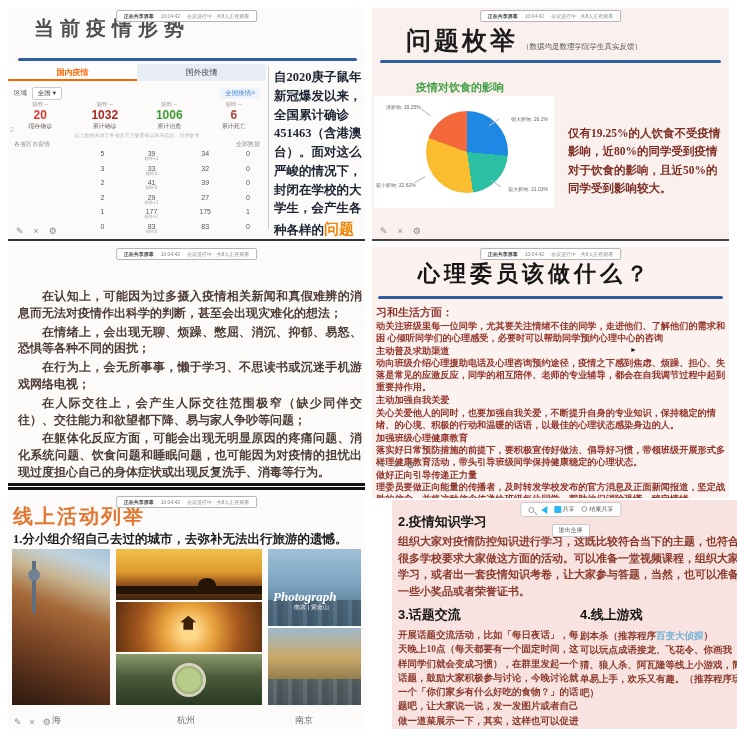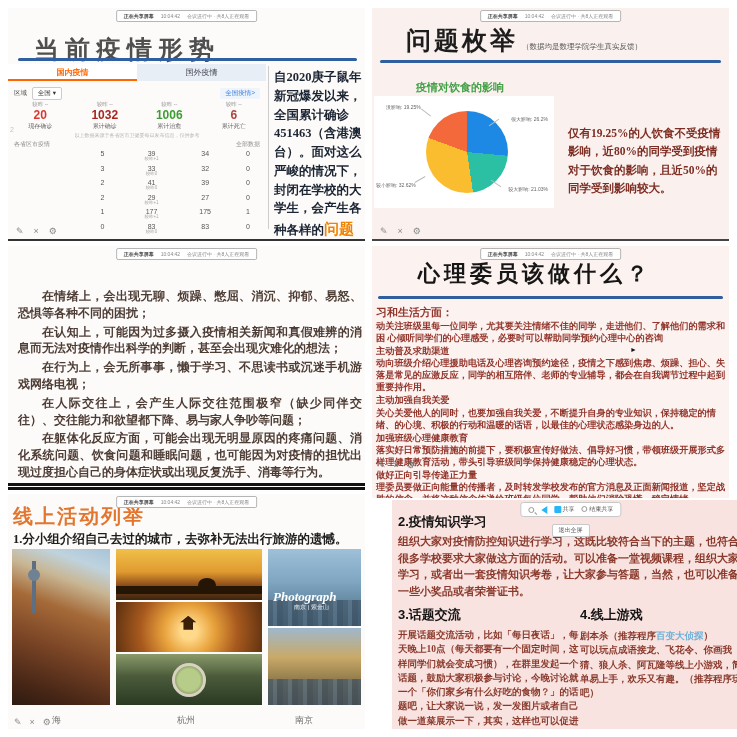--- a/index.html
+++ b/index.html
@@ -16,21 +16,21 @@
   #pB{left:372px;top:8px;width:357px;height:233px;background:#faf1ef;border-bottom:2px solid #444;}
   #pC{left:8px;top:246px;width:357px;height:244px;background:#fdfbfa;}
   #pD{left:372px;top:246px;width:357px;height:252px;background:#fcf2f0;}
   #pE{left:8px;top:494px;width:357px;height:235px;background:#fdfbfa;}
   #pF{left:392px;top:500px;width:357px;height:229px;background:var(--pink);}
 
   .pill{position:absolute;top:2px;left:50%;transform:translateX(-50%);background:#fff;border:1px solid #b5b5b5;border-radius:2px;padding:2px 7px;font-size:5px;color:#888;white-space:nowrap;display:flex;gap:7px;align-items:center;z-index:5;}
   .pill .seg-b{color:#444;font-weight:bold;}
 
   
-  .titleA{position:absolute;left:26px;top:25px;font-size:25px;font-weight:bold;color:#4f4f4f;letter-spacing:6px;}
+  .titleA{position:absolute;left:26px;top:7px;font-size:20px;font-weight:bold;color:#4f4f4f;letter-spacing:6px;}
   .ruleA{position:absolute;left:10px;right:8px;top:50px;height:3px;background:var(--accent);border-radius:2px;}
   .vlineA{position:absolute;left:260px;top:58px;bottom:10px;width:1px;background:#ccc;}
   .dash{position:absolute;left:0;top:56px;width:258px;height:177px;}
   .tabs{display:flex;height:17px;}
   .tab{width:50%;text-align:center;font-size:8px;line-height:17px;}
   .tab.active{color:#f60;font-weight:bold;background:#fff;border-bottom:2px solid #f60;}
   .tab.idle{background:#e8eef5;color:#445;}
   .ctrlrow{position:absolute;top:23px;left:6px;right:6px;display:flex;justify-content:space-between;align-items:center;font-size:6.5px;color:#555;}
   .regsel{border:1px solid #ccc;border-radius:2px;padding:1px 5px;background:#fff;color:#333;margin-left:3px;display:inline-block;}
   .natlink{color:#3a7bd5;background:#eef4fc;padding:1px 5px;border-radius:2px;}
@@ -272,22 +272,22 @@
     </div>
   </div>
 
   <div class="panel" id="pC">
     <div class="pill">
       <span class="seg-b">正在共享屏幕</span>
       <span>10:04:42</span>
       <span>会议进行中 · 共8人正在观看</span>
     </div>
     <div class="bodyC">
+      <p>在认知上，可能因为过多摄入疫情相关新闻和真假难辨的消息而无法对疫情作出科学的判断，甚至会出现灾难化的想法；</p>
       <p>在情绪上，会出现无聊、烦躁、憋屈、消沉、抑郁、易怒、恐惧等各种不同的困扰；</p>
-      <p>在认知上，可能因为过多摄入疫情相关新闻和真假难辨的消息而无法对疫情作出科学的判断，甚至会出现灾难化的想法；</p>
       <p>在行为上，会无所事事，懒于学习、不思读书或沉迷手机游戏网络电视；</p>
       <p>在人际交往上，会产生人际交往范围极窄（缺少同伴交往）、交往能力和欲望都下降、易与家人争吵等问题；</p>
       <p>在躯体化反应方面，可能会出现无明显原因的疼痛问题、消化系统问题、饮食问题和睡眠问题，也可能因为对疫情的担忧出现过度担心自己的身体症状或出现反复洗手、消毒等行为。</p>
     </div>
     <div class="divC"></div>
   </div>
 
   <div class="panel" id="pD">
     <div class="pill">
       <span class="seg-b">正在共享屏幕</span>

